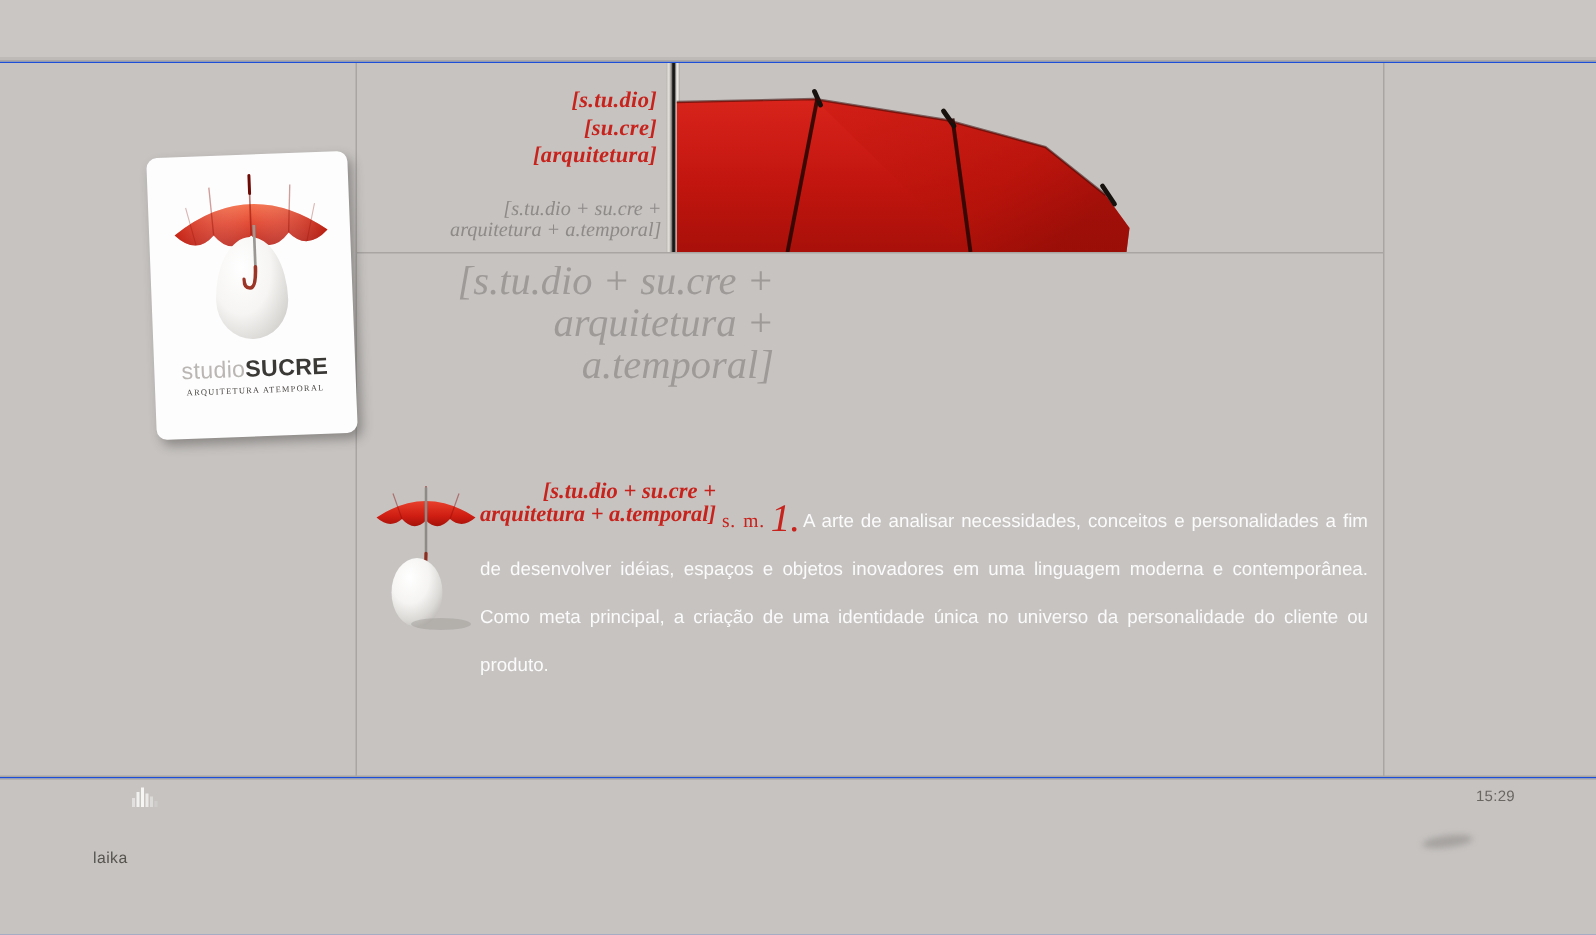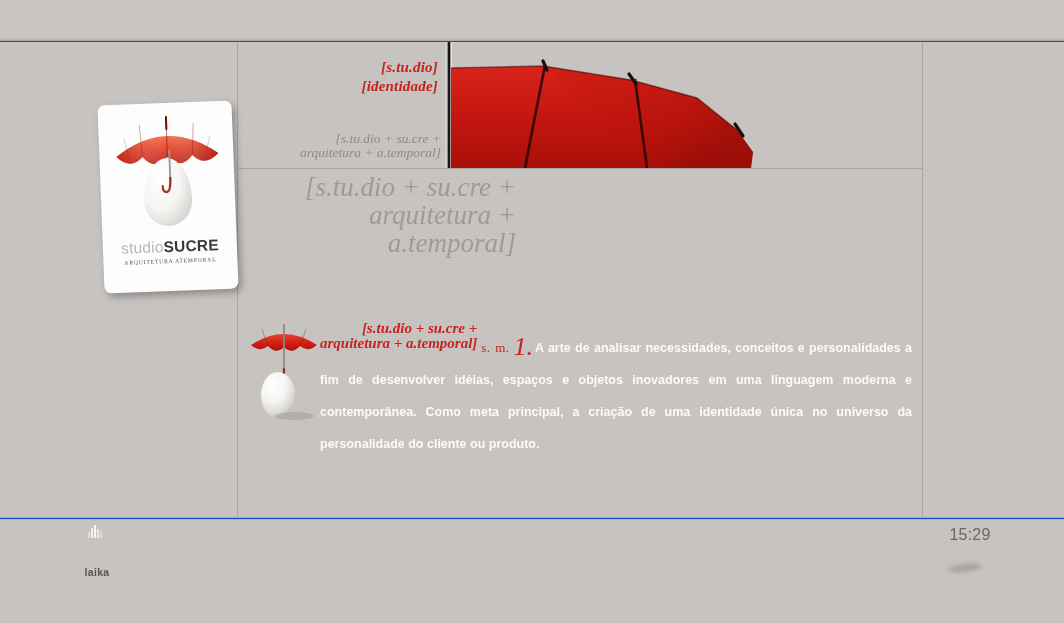--- a/index.html
+++ b/index.html
@@ -195,21 +195,21 @@
   }
   .def-num {
     color: #c8221c;
     font-family: "Liberation Serif", serif;
     font-style: italic;
     font-size: 26px;
     margin: 0 2px 0 4px;
     position: relative;
     top: 3px;
   }
-  .def-body { color: #fbfbfb; font-weight: bold; }
+  .def-body { color: #fbfbfb; }
 
   
   .logo-card {
     position: absolute;
     left: 101px; top: 61px;
     width: 134px;
     height: 188px;
     background: #fdfdfd;
     border-radius: 7px;
     transform: rotate(-2.2deg);
@@ -264,22 +264,21 @@
     width: 1064px;
     height: 104px;
     background: #c6c3c1;
     border-top: 1px solid #b4b1af;
     box-sizing: border-box;
   }
   .task-item {
     position: absolute;
     left: 62px; top: 4px;
     width: 70px;
-    text-align: center;
-    font-weight: bold;
+    text-align: left;
   }
   .eq-icon {
     display: block;
     margin: 0 auto;
     width: 18px; height: 14px;
   }
   .task-label {
     display: block;
     margin-top: 28px;
     color: #57544f;
@@ -291,22 +290,23 @@
   .tray {
     position: absolute;
     left: 930px; top: 6px;
     width: 80px;
     text-align: center;
   }
   .tray-clock {
     display: block;
     color: #6a6763;
     font-family: "Liberation Sans", sans-serif;
-    font-size: 16px;
+    font-size: 10px;
     letter-spacing: 0.2px;
+    text-align: right;
   }
   .tray-egg {
     position: relative;
     margin: 6px auto 0;
     width: 22px; height: 30px;
     border-radius: 50% 50% 50% 50% / 62% 62% 38% 38%;
     background: radial-gradient(ellipse at 34% 28%, #ffffff 0%, #f4f3f1 48%, #d6d4d1 80%, #bfbcb9 100%);
   }
   .tray-egg::after {
     content: "";
@@ -330,21 +330,22 @@
 
   <div class="page">
 
     <div class="vrule left"></div>
     <div class="vrule right"></div>
 
     <div class="banner">
 
       <div class="wordstack">
         <span class="w">[s.tu.dio]</span>
-        <span class="w">[identidade]</span>
+        <span class="w">[su.cre]</span>
+        <span class="w">[arquitetura]</span>
       </div>
 
       <div class="wordstack-sub">
         <span>[s.tu.dio + su.cre +</span>
         <span>arquitetura + a.temporal]</span>
       </div>
 
       <div class="pole"></div>
 
       <div class="canopy-wrap">

